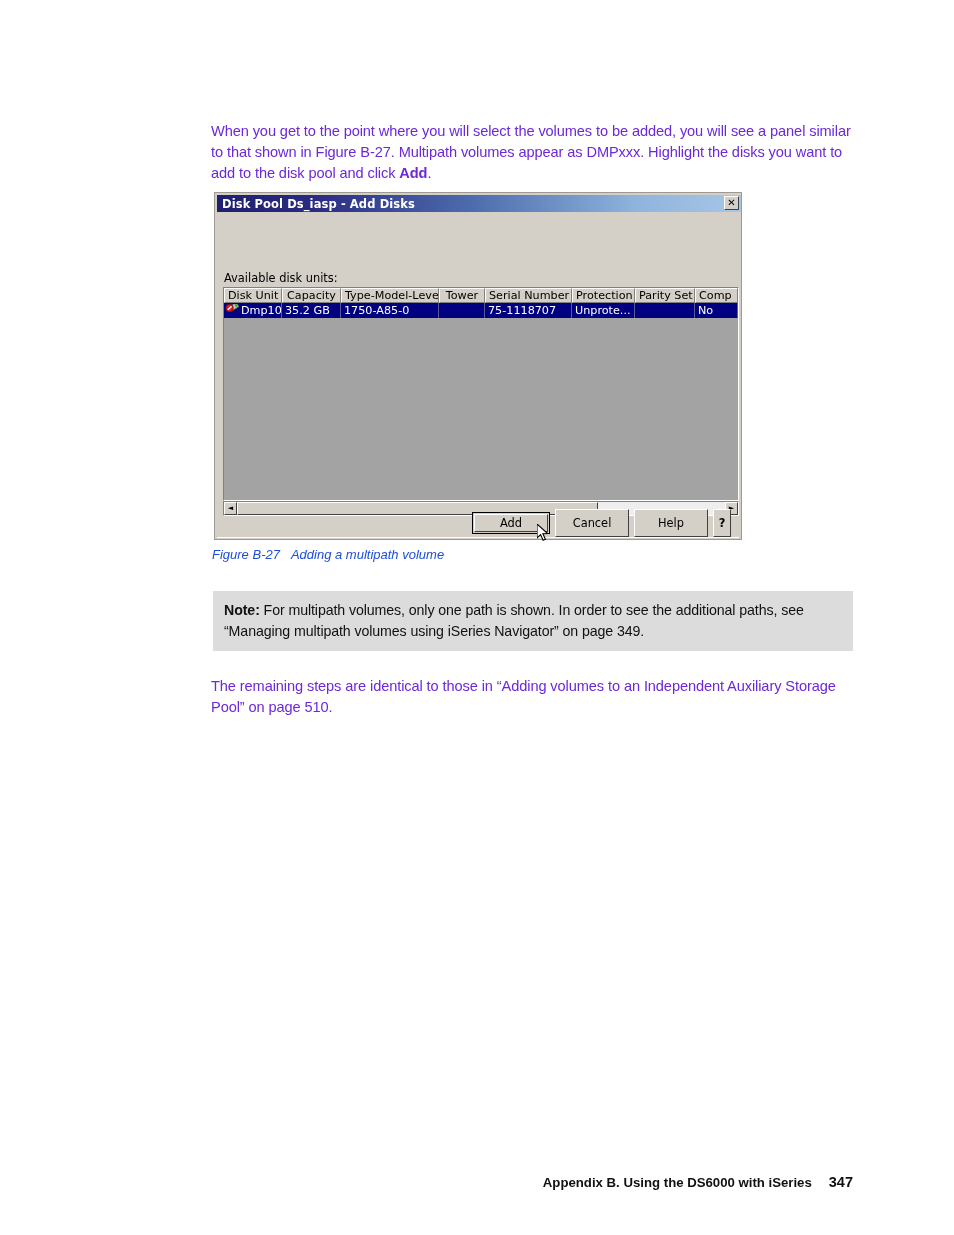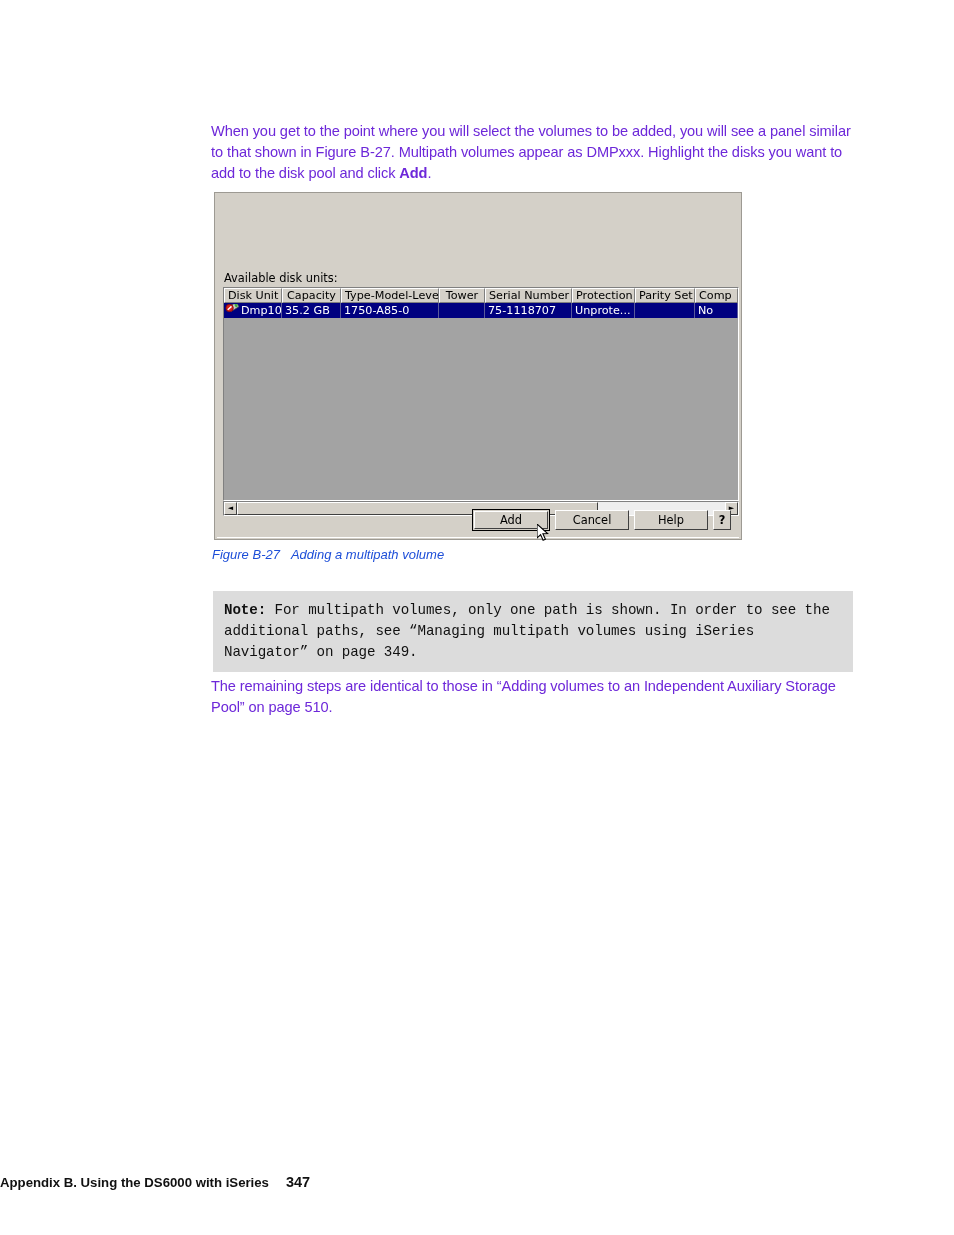--- a/index.html
+++ b/index.html
@@ -208,21 +208,21 @@
     align-items: center;
     gap: 5px;
   }
   .dlg-button {
     background: #d4d0c8;
     border-top: 1px solid #ffffff;
     border-left: 1px solid #ffffff;
     border-right: 1px solid #404040;
     border-bottom: 1px solid #404040;
     box-sizing: border-box;
-    height: 20px;
+    height: 28px;
     min-width: 74px;
     display: flex;
     align-items: center;
     justify-content: center;
     font-size: 11.4px;
     color: #000000;
     padding: 0 6px;
   }
   .dlg-button.default-btn {
     border: 1px solid #000000;
@@ -281,52 +281,55 @@
   
   #note-box {
     position: absolute;
     left: 213px;
     top: 591px;
     width: 640px;
     min-height: 48px;
     background: #dcdcdc;
     box-sizing: border-box;
     padding: 9px 12px 9px 11px;
-    font-family: Liberation Mono, monospace;
   }
   #note-text {
     font-size: 14.2px;
     line-height: 21px;
     color: #111111;
     letter-spacing: -0.1px;
   }
   #note-text b { font-weight: bold; }
 
   
   #page-footer {
     position: absolute;
     left: 0;
     top: 1174px;
     width: 954px;
-    text-align: left;
+    text-align: right;
     padding-right: 101px;
     box-sizing: border-box;
     font-size: 13.2px;
     color: #111111;
   }
   #footer-chapter { font-weight: bold; }
   #footer-page { font-weight: bold; margin-left: 17px; font-size: 14.5px; }
 </style>
 </head>
 <body>
 
 <p class="page-para" id="intro-para"><span>When you get to the point where you will select the volumes to be added, you will see a panel similar to that shown in Figure B-27. Multipath volumes appear as DMPxxx. Highlight the disks you want to add to the disk pool and click </span><b>Add</b><span>.</span></p>
 
 <div id="dialog-figure">
 
+  <div id="dialog-titlebar">
+    <span id="dialog-title-text">Disk Pool Ds_iasp - Add Disks</span>
+    <div id="dialog-close-button">✕</div>
+  </div>
 
 
   <div class="abs-label" id="available-label" style="top:78px;">Available disk units:</div>
 
   <div id="disk-list-panel">
     <table id="disk-table">
       <colgroup>
         <col style="width:58px">
         <col style="width:59px">
         <col style="width:98px">

